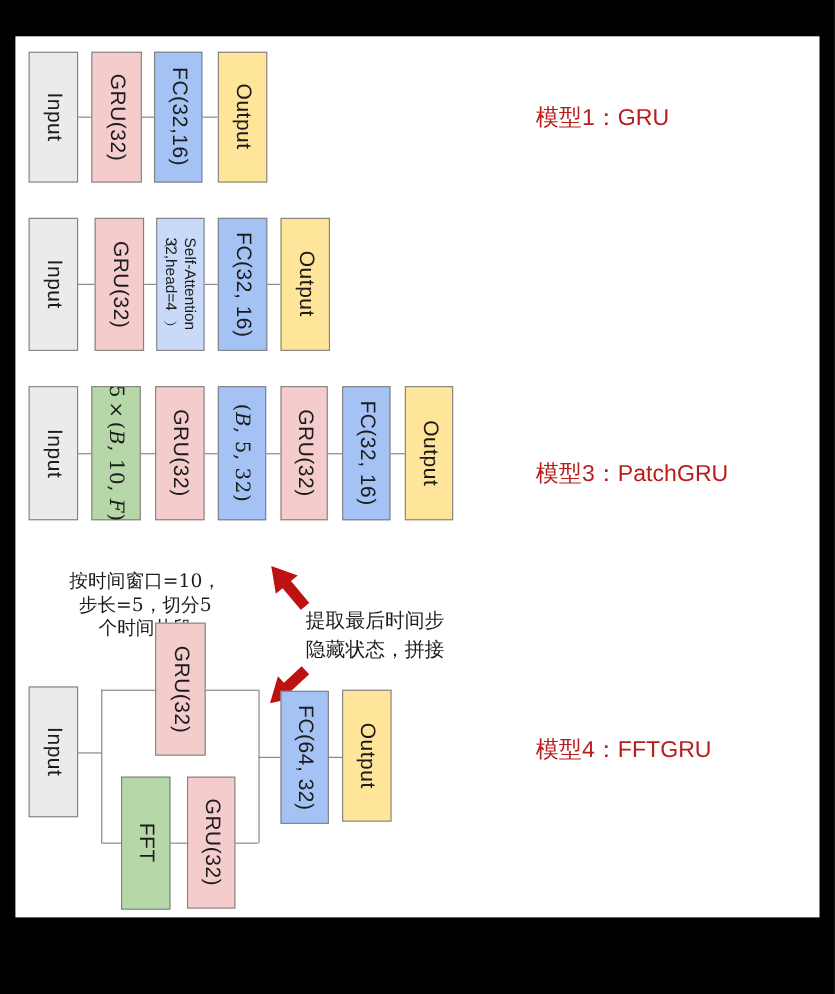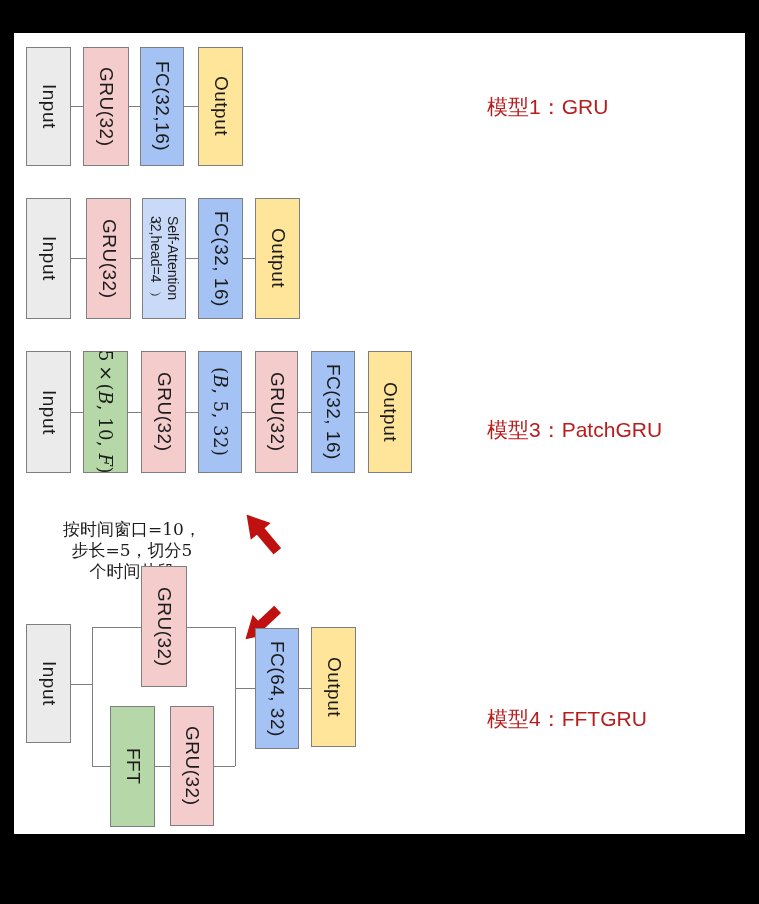--- a/index.html
+++ b/index.html
@@ -97,20 +97,24 @@
   <div class="box" style="left: 354px; top: 318px; width: 44px; height: 122px; background: rgb(255, 229, 153);">
     <span class="vtext">Output</span>
   </div>
   <div class="model-label" style="left:473px;top:383px">模型3：PatchGRU</div>
 
   <div class="note note-left">
     <div>按时间窗口=10，</div>
     <div>步长=5，切分5</div>
     <div>个时间片段</div>
   </div>
+  <div class="note note-right">
+    <div>提取最后时间步</div>
+    <div>隐藏状态，拼接</div>
+  </div>
 
   <div class="arrow arrow1" style="color: rgb(192, 17, 17);">
     <svg width="48" height="30" viewBox="0 0 48 30">
         <polygon points="0,10 26,10 26,2 48,15 26,28 26,20 0,20" fill="currentColor"></polygon>
       </svg>
   </div>
   <div class="arrow arrow2" style="color: rgb(192, 17, 17);">
     <svg width="48" height="30" viewBox="0 0 48 30">
         <polygon points="4,10 26,10 26,2 48,15 26,28 26,20 4,20" fill="currentColor"></polygon>
       </svg>
@@ -135,15 +139,15 @@
   </div>
   <div class="box" style="left: 156px; top: 673px; width: 44px; height: 120px; background: rgb(244, 204, 204);">
     <span class="vtext">GRU(32)</span>
   </div>
   <div class="box" style="left: 241px; top: 595px; width: 44px; height: 121px; background: rgb(164, 194, 244);">
     <span class="vtext">FC(64, 32)</span>
   </div>
   <div class="box" style="left: 297px; top: 594px; width: 45px; height: 120px; background: rgb(255, 229, 153);">
     <span class="vtext">Output</span>
   </div>
-  <div class="model-label" style="left:473px;top:672px">模型4：FFTGRU</div>
+  <div class="model-label" style="left:473px;top:634px">模型4：FFTGRU</div>
 
 </div>
 
 </body></html>

